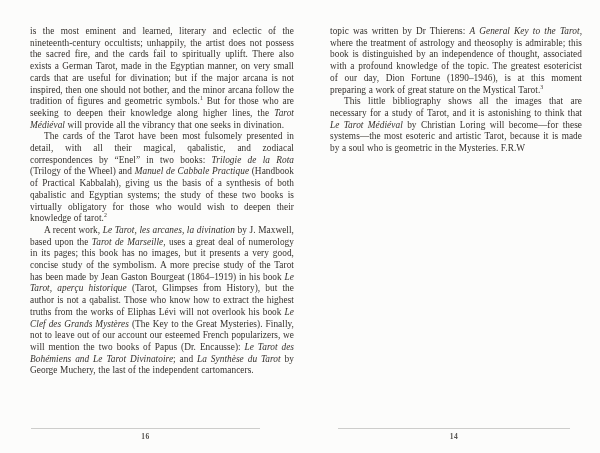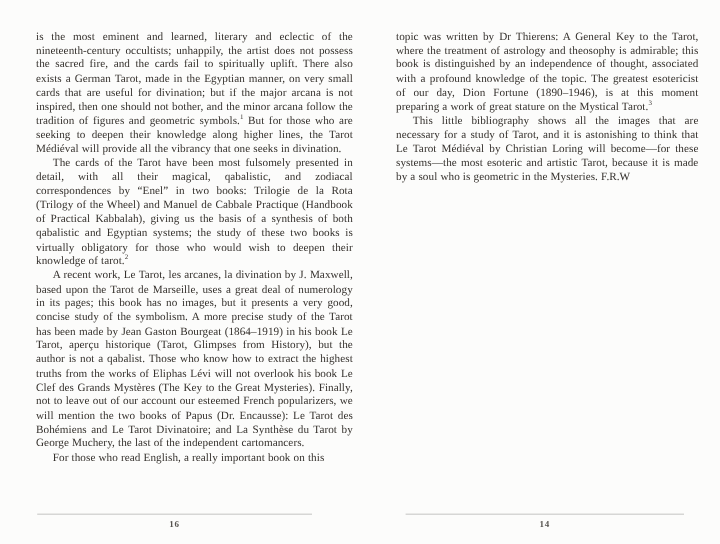--- a/index.html
+++ b/index.html
@@ -19,21 +19,21 @@
   .page-col.right { left: 330px; width: 252px; }
   .para {
     font-size: 9.3px;
     line-height: 11.7px;
     text-align: justify;
     text-justify: inter-word;
     letter-spacing: 0.05px;
     word-spacing: 0.2px;
   }
   .para.indent { text-indent: 14px; }
-  .it { }
+  .it { font-style: italic; }
   sup.fn {
     font-size: 5.8px;
     line-height: 0;
     vertical-align: super;
   }
   .footer {
     position: absolute;
     top: 428px;
   }
   .footer.left  { left: 31px;  width: 229px; }
@@ -53,21 +53,20 @@
 </style>
 </head>
 <body>
 
 <div class="spread">
 
   <div class="page-col left">
       <p class="para"><span>is the most eminent and learned, literary and eclectic of the nineteenth-century occultists; unhappily, the artist does not possess the sacred fire, and the cards fail to spiritually uplift. There also exists a German Tarot, made in the Egyptian manner, on very small cards that are useful for divination; but if the major arcana is not inspired, then one should not bother, and the minor arcana follow the tradition of figures and geometric symbols.</span><sup class="fn">1</sup><span> But for those who are seeking to deepen their knowledge along higher lines, the </span><span class="it">Tarot Médiéval</span><span> will provide all the vibrancy that one seeks in divination.</span></p>
       <p class="para indent"><span>The cards of the Tarot have been most fulsomely presented in detail, with all their magical, qabalistic, and zodiacal correspondences by “Enel” in two books: </span><span class="it">Trilogie de la Rota</span><span> (Trilogy of the Wheel) and </span><span class="it">Manuel de Cabbale Practique</span><span> (Handbook of Practical Kabbalah), giving us the basis of a synthesis of both qabalistic and Egyptian systems; the study of these two books is virtually obligatory for those who would wish to deepen their knowledge of tarot.</span><sup class="fn">2</sup></p>
       <p class="para indent"><span>A recent work, </span><span class="it">Le Tarot, les arcanes, la divination</span><span> by J. Maxwell, based upon the </span><span class="it">Tarot de Marseille</span><span>, uses a great deal of numerology in its pages; this book has no images, but it presents a very good, concise study of the symbolism. A more precise study of the Tarot has been made by Jean Gaston Bourgeat (1864–1919) in his book </span><span class="it">Le Tarot, aperçu historique</span><span> (Tarot, Glimpses from History), but the author is not a qabalist. Those who know how to extract the highest truths from the works of Eliphas Lévi will not overlook his book </span><span class="it">Le Clef des Grands Mystères</span><span> (The Key to the Great Mysteries). Finally, not to leave out of our account our esteemed French popularizers, we will mention the two books of Papus (Dr. Encausse): </span><span class="it">Le Tarot des Bohémiens and Le Tarot Divinatoire</span><span>; and </span><span class="it">La Synthèse du Tarot</span><span> by George Muchery, the last of the independent cartomancers.</span></p>
-      <p class="para indent"><span>For those who read English, a really important book on this</span></p>
     </div>
 
   <div class="page-col right">
       <p class="para"><span>topic was written by Dr Thierens: </span><span class="it">A General Key to the Tarot</span><span>, where the treatment of astrology and theosophy is admirable; this book is distinguished by an independence of thought, associated with a profound knowledge of the topic. The greatest esotericist of our day, Dion Fortune (1890–1946), is at this moment preparing a work of great stature on the Mystical Tarot.</span><sup class="fn">3</sup></p>
       <p class="para indent"><span>This little bibliography shows all the images that are necessary for a study of Tarot, and it is astonishing to think that </span><span class="it">Le Tarot Médiéval</span><span> by Christian Loring will become—for these systems—the most esoteric and artistic Tarot, because it is made by a soul who is geometric in the Mysteries. F.R.W</span></p>
     </div>
 
   <div class="footer left">
     <div class="footer-rule"></div>
     <div class="page-num">16</div>

